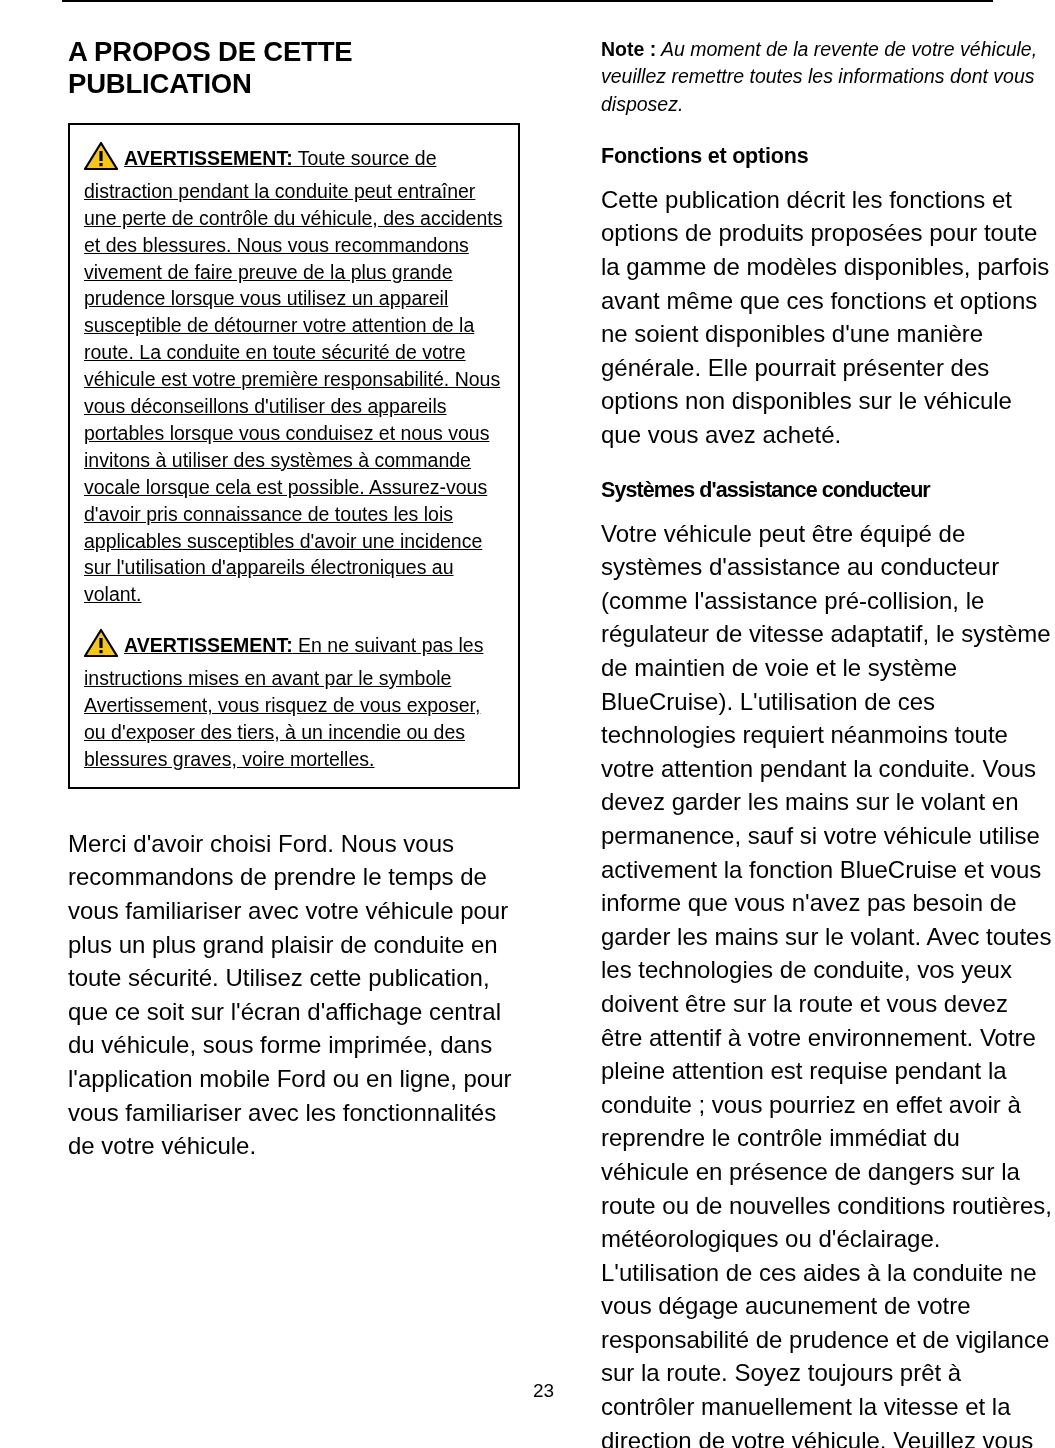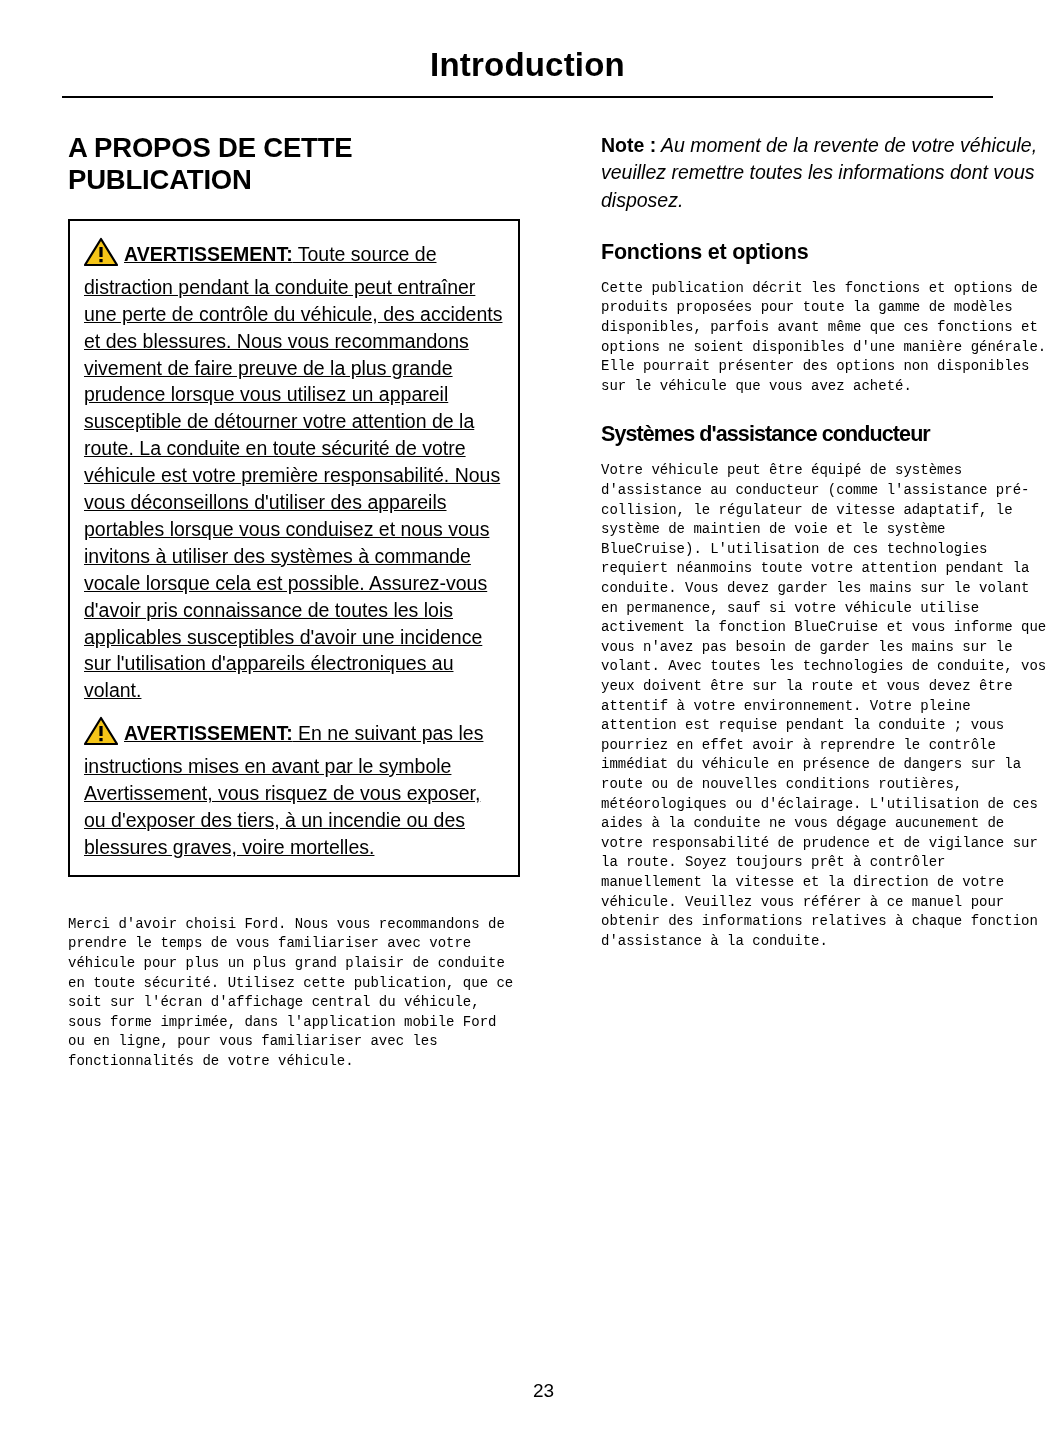--- a/index.html
+++ b/index.html
@@ -57,35 +57,34 @@
     box-sizing: border-box;
     text-decoration: underline;
   }
   .warn-para {
     font-size: 19.5px;
     line-height: 1.38;
     margin: 0;
     text-align: left;
   }
   .warn-para + .warn-para {
-    margin-top: 12px;
+    margin-top: 20px;
   }
   .warn-label {
     font-weight: bold;
   }
   .tri {
     display: inline-block;
     vertical-align: -6px;
     margin-right: 6px;
   }
   p.body {
-    font-size: 14px;
+    font-size: 24px;
     line-height: 1.40;
     margin: 0 0 16px 0;
-    font-family: Liberation Mono, monospace;
   }
   .body-block {
     margin-top: 38px;
   }
   .note {
     font-size: 19.5px;
     line-height: 1.40;
     margin: 0 0 8px 0;
   }
   .note-label {
@@ -112,21 +111,20 @@
     width: 100%;
     text-align: center;
     font-size: 19px;
   }
 </style>
 </head>
 <body>
 
 <div class="page">
 
-  <div class="page-header">Introduction</div>
   <div class="header-rule"></div>
 
   <div class="columns">
 
     <div class="col">
 
       <h1 class="section-title">A PROPOS DE CETTE PUBLICATION</h1>
 
       <div class="warning-box">
 

